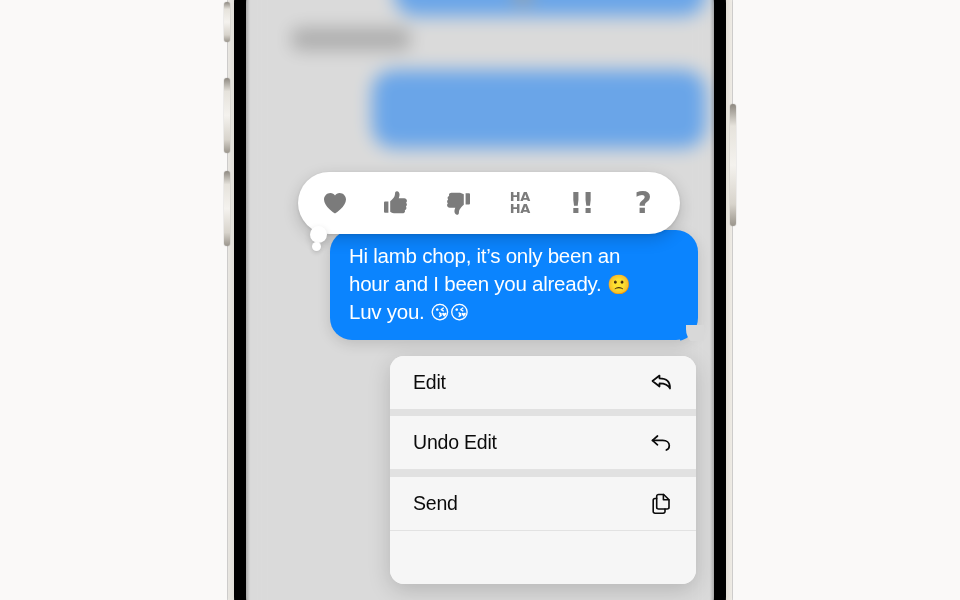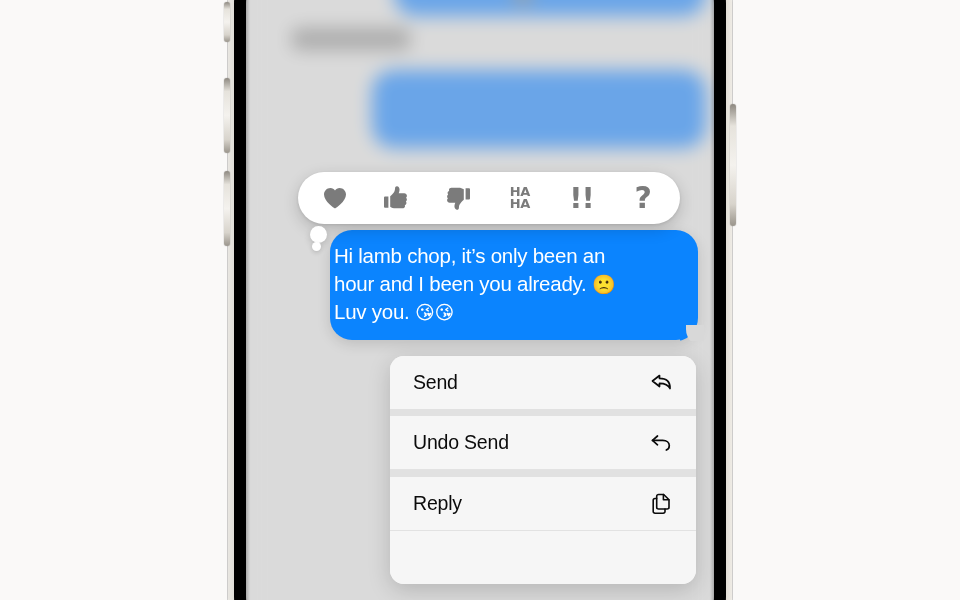--- a/index.html
+++ b/index.html
@@ -98,21 +98,21 @@
     inset: 0;
     background: rgba(215,215,215,.30);
   }
 
   
   .tapback {
     position: absolute;
     left: 52px;
     top: 214px;
     width: 382px;
-    height: 52px;
+    height: 62px;
     background: #ffffff;
     border-radius: 31px;
     box-shadow: 0 5px 16px rgba(0,0,0,.18), 0 1px 3px rgba(0,0,0,.10);
     display: flex;
     align-items: center;
     justify-content: space-around;
     padding: 0 6px;
     box-sizing: border-box;
     z-index: 6;
   }
@@ -175,21 +175,21 @@
     position: absolute;
     left: 84px;
     top: 272px;
     width: 368px;
     z-index: 5;
   }
   .bubble {
     position: relative;
     background: #0b84fe;
     border-radius: 22px;
-    padding: 12px 20px 13px 4px;
+    padding: 12px 20px 13px 19px;
     color: #fff;
     font-size: 20.5px;
     line-height: 27.5px;
     letter-spacing: -0.25px;
     box-shadow: 0 4px 14px rgba(0,0,0,.13);
   }
   .bubble-tail {
     position: absolute;
     right: -6px;
     bottom: -1px;
@@ -344,44 +344,44 @@
         <span>Hi lamb chop, it’s only been an</span><br>
         <span>hour and I been you already. </span><span class="emoji">🙁</span><br>
         <span>Luv you. </span><span class="emoji">😘😘</span>
         <div class="bubble-tail"></div>
       </div>
     </div>
 
     <div class="ctx-menu">
 
       <div class="ctx-item">
-        <span class="ctx-label">Send</span>
+        <span class="ctx-label">Edit</span>
         <span class="ctx-icon">
           <svg width="25" height="25" viewBox="0 0 25 25" fill="none" stroke="currentColor" stroke-width="1.7" stroke-linecap="round" stroke-linejoin="round">
             <path d="M10.5 5.5 3.5 11l7 5.5v-3.2c6 0 9 1.9 10.5 5.2.3-6.6-3.3-10.1-10.5-10.1V5.5z"></path>
           </svg>
         </span>
       </div>
       <div class="sep-thick"></div>
 
       <div class="ctx-item">
-        <span class="ctx-label">Undo Send</span>
+        <span class="ctx-label">Undo Edit</span>
         <span class="ctx-icon">
           <svg width="25" height="25" viewBox="0 0 25 25" fill="none" stroke="currentColor" stroke-width="1.7" stroke-linecap="round" stroke-linejoin="round">
             <path d="M8.5 6 3.5 10.4l5 4.4"></path>
             <path d="M3.5 10.4h10.2c4 0 6.6 2.3 6.6 5.3 0 2-1.2 3.6-3 4.3"></path>
           </svg>
         </span>
       </div>
       <div class="sep-thin"></div>
 
       <div class="sep-thick"></div>
 
       <div class="ctx-item">
-        <span class="ctx-label">Reply</span>
+        <span class="ctx-label">Send</span>
         <span class="ctx-icon">
           <svg width="25" height="25" viewBox="0 0 25 25" fill="none" stroke="currentColor" stroke-width="1.6" stroke-linecap="round" stroke-linejoin="round">
             <path d="M9.5 3.5h5.2L20 8.8v7.4a1.8 1.8 0 0 1-1.8 1.8H9.5a1.8 1.8 0 0 1-1.8-1.8V5.3a1.8 1.8 0 0 1 1.8-1.8z"></path>
             <path d="M14.4 3.6v5.2H19.8"></path>
             <path d="M16 18v2.4a1.8 1.8 0 0 1-1.8 1.8H6a1.8 1.8 0 0 1-1.8-1.8V9.3A1.8 1.8 0 0 1 6 7.5h1.6"></path>
           </svg>
         </span>
       </div>
       <div class="sep-thin"></div>
 

